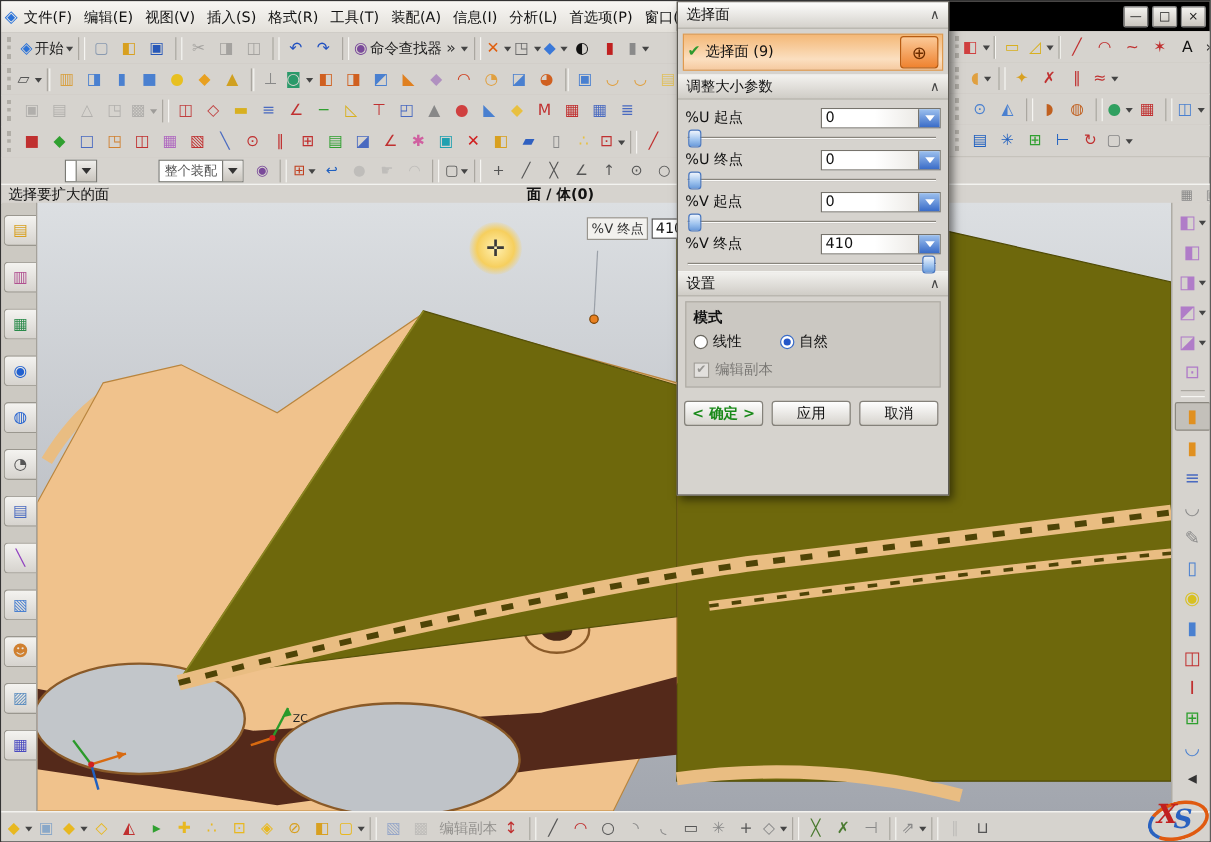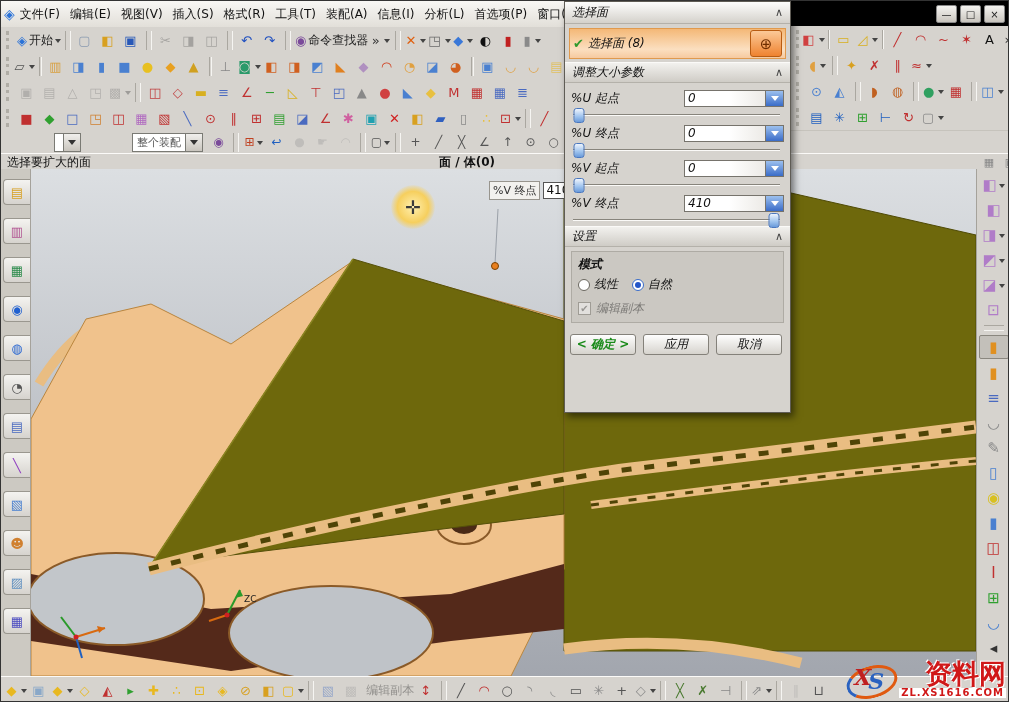--- a/index.html
+++ b/index.html
@@ -70,21 +70,21 @@
   .vtip .tval{background:#fff;border:1px solid #555;width:30px;height:15px;font-size:12px;
     padding-left:2px;overflow:hidden;white-space:nowrap;}
   .cursor{position:absolute;left:360px;top:16px;width:44px;height:44px;border-radius:50%;z-index:6;
     background:radial-gradient(circle,#fff0b0 0%,#f6cf5e 50%,rgba(246,207,94,0) 73%);
     display:flex;align-items:center;justify-content:center;font-size:19px;color:#3a3a3a;}
   
   .bottombar{position:absolute;left:0;top:675px;width:1009px;height:27px;background:#d6d3ce;
     border-top:1px solid #fbfaf8;display:flex;align-items:center;padding-left:4px;overflow:hidden;white-space:nowrap;}
   
   .dialog{position:absolute;left:563px;top:0;width:227px;height:412px;background:#d6d3ce;z-index:30;
-    border:1px solid #5f5c55;box-shadow:3px 4px 7px rgba(0,0,0,.5);box-sizing:border-box;font-size:12px;font-style:italic;}
+    border:1px solid #5f5c55;box-shadow:3px 4px 7px rgba(0,0,0,.5);box-sizing:border-box;font-size:12px;}
   .dlg-title{height:21px;background:linear-gradient(#fdfdfc,#d4d1cb);border-bottom:1px solid #b4b1aa;
     display:flex;align-items:center;padding:0 7px;}
   .sec-arrow{margin-left:auto;color:#444;font-size:11px;}
   .dlg-sel-row{margin:4px 4px 3px 4px;height:29px;border:1px solid #e09a4e;
     background:linear-gradient(#f4b877,#fbdfc0 70%,#f6caa0);display:flex;align-items:center;gap:4px;padding:0 3px;}
   .okcheck{color:#2e9a2e;font-size:13px;}
   .crossbtn{margin-left:auto;width:30px;height:25px;border:1px solid #b85c12;border-radius:3px;
     background:linear-gradient(#fbc998,#ef8330);display:flex;align-items:center;justify-content:center;
     color:#6e2e00;font-size:15px;}
   .sec-head{height:19px;background:linear-gradient(#f2f1ee,#cfccc6);border-top:1px solid #fbfaf8;
@@ -103,21 +103,21 @@
   .slider{position:relative;height:13px;margin:1px 4px 0 2px;}
   .sl-t{position:absolute;left:0;right:0;top:6px;height:1px;background:#87847c;border-bottom:1px solid #fbfaf8;}
   .sl-h{position:absolute;top:0;width:9px;height:13px;transform:translateX(-50%);
     background:linear-gradient(#eef4fc,#9cc2ee 60%,#6a9ada);border:1px solid #4a78c0;border-radius:3px;}
   .resetrow{display:flex;align-items:center;margin:7px 0 2px 0;}
   .resetbtn{margin-left:auto;width:27px;height:22px;border:1px solid #5580c0;border-radius:3px;
     background:linear-gradient(#fdfdfd,#d8e4f4);display:flex;align-items:center;justify-content:center;
     color:#0a8a9a;font-size:15px;font-weight:bold;}
   .setpanel{margin:4px 6px;border:1px solid #aeaba4;background:#cbc8c2;padding:4px 6px 5px 6px;}
   .modelab{font-weight:bold;margin-bottom:3px;}
-  .radios{display:flex;gap:14px;align-items:center;}
+  .radios{display:flex;gap:32px;align-items:center;}
   .radio-row{display:flex;align-items:center;gap:4px;}
   .radio{width:12px;height:12px;border-radius:50%;background:#fff;border:1px solid #6a675f;position:relative;box-sizing:border-box;}
   .radio.sel{border-color:#3a6cc8;}
   .radio.sel::after{content:"";position:absolute;left:2px;top:2px;right:2px;bottom:2px;border-radius:50%;background:#2456c8;}
   .editcopy{display:flex;align-items:center;gap:5px;margin-top:7px;opacity:.45;}
   .btnrow{display:flex;justify-content:flex-end;gap:7px;padding:7px 8px 0 0;}
   .btn{min-width:56px;height:19px;border:1px solid #84817a;border-radius:3px;
     background:linear-gradient(#fefefe,#d6d3cd);display:flex;align-items:center;justify-content:center;padding:0 4px;}
   .btn.ok{color:#1a8a1a;font-weight:bold;}
   
@@ -1032,21 +1032,21 @@
       </span>
     </div>
 
   <div class="dialog">
     <div class="dlg-title">
       <span>选择面</span>
       <span class="sec-arrow">∧</span>
     </div>
     <div class="dlg-sel-row">
       <span class="okcheck">✔</span>
-      <span>选择面 (8)</span>
+      <span>选择面 (9)</span>
       <span class="crossbtn">
         <span>⊕</span>
       </span>
     </div>
     <div class="sec-head">
       <span>调整大小参数</span>
       <span class="sec-arrow">∧</span>
     </div>
     <div class="dlg-body">
       <div>
@@ -1133,19 +1133,15 @@
       <span class="btn">取消</span>
     </div>
   </div>
 
   <div class="wm">
     <span class="wm-logo">
       <span class="wm-ellipse"></span>
       <span class="wm-x">X</span>
       <span class="wm-s">S</span>
     </span>
-    <span class="wm-txt">
-      <span class="wm-site">资料网</span>
-      <span class="wm-url">ZL.XS1616.COM</span>
-    </span>
   </div>
 
 </div>
 
 </body></html>

